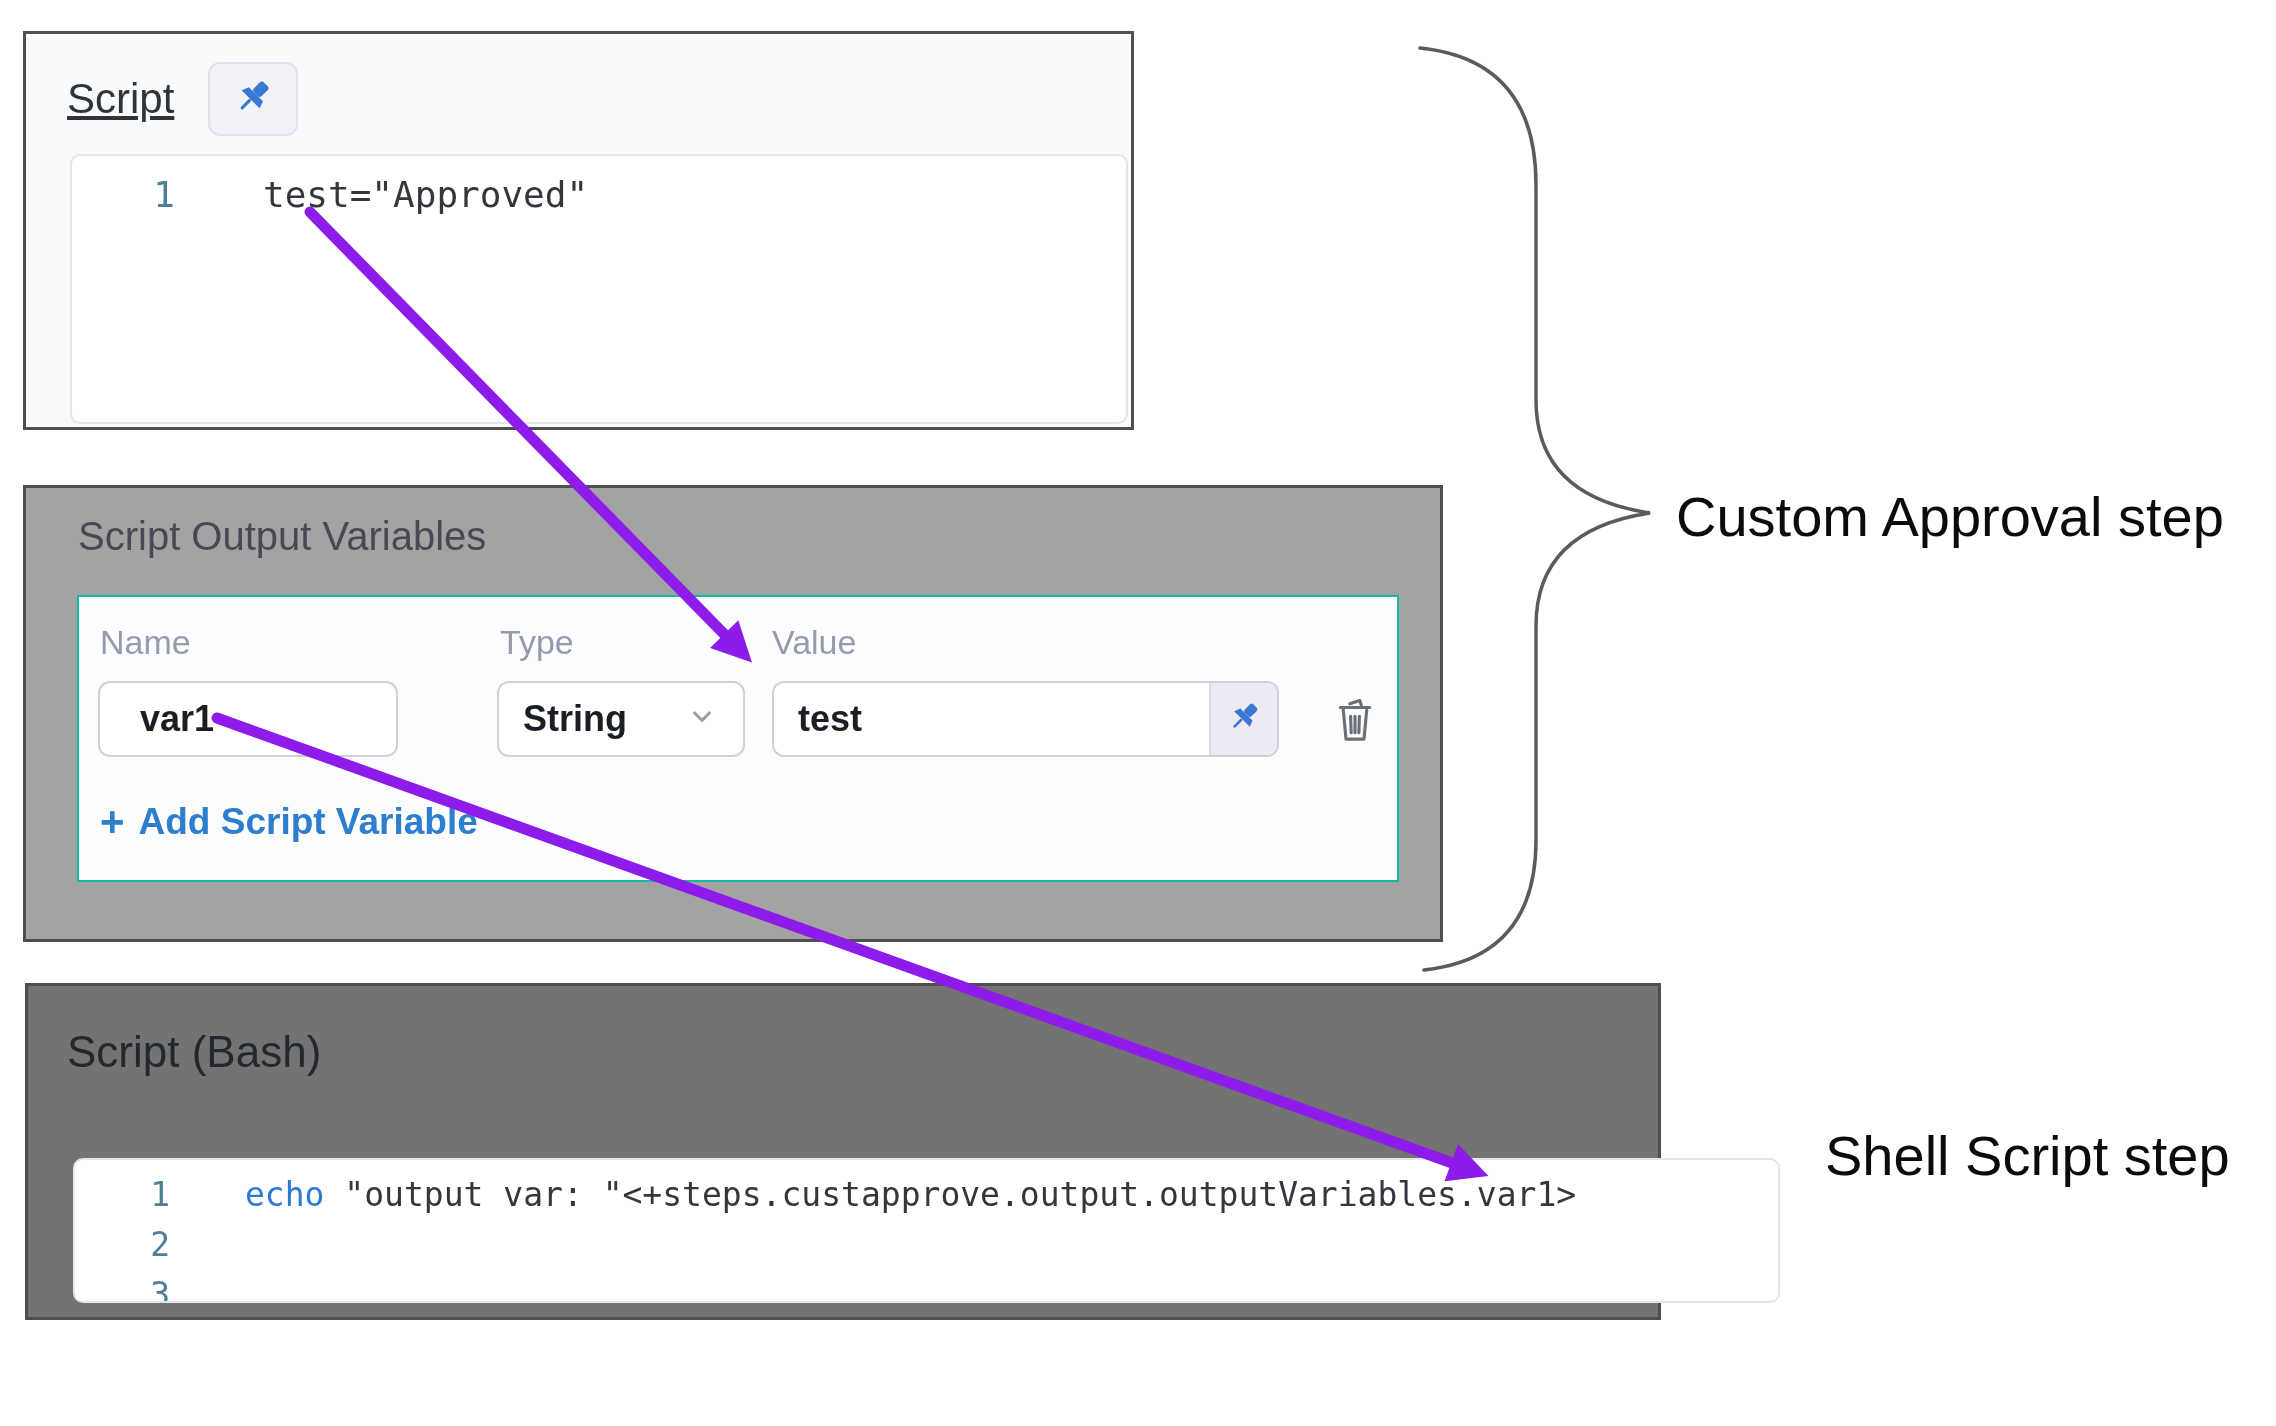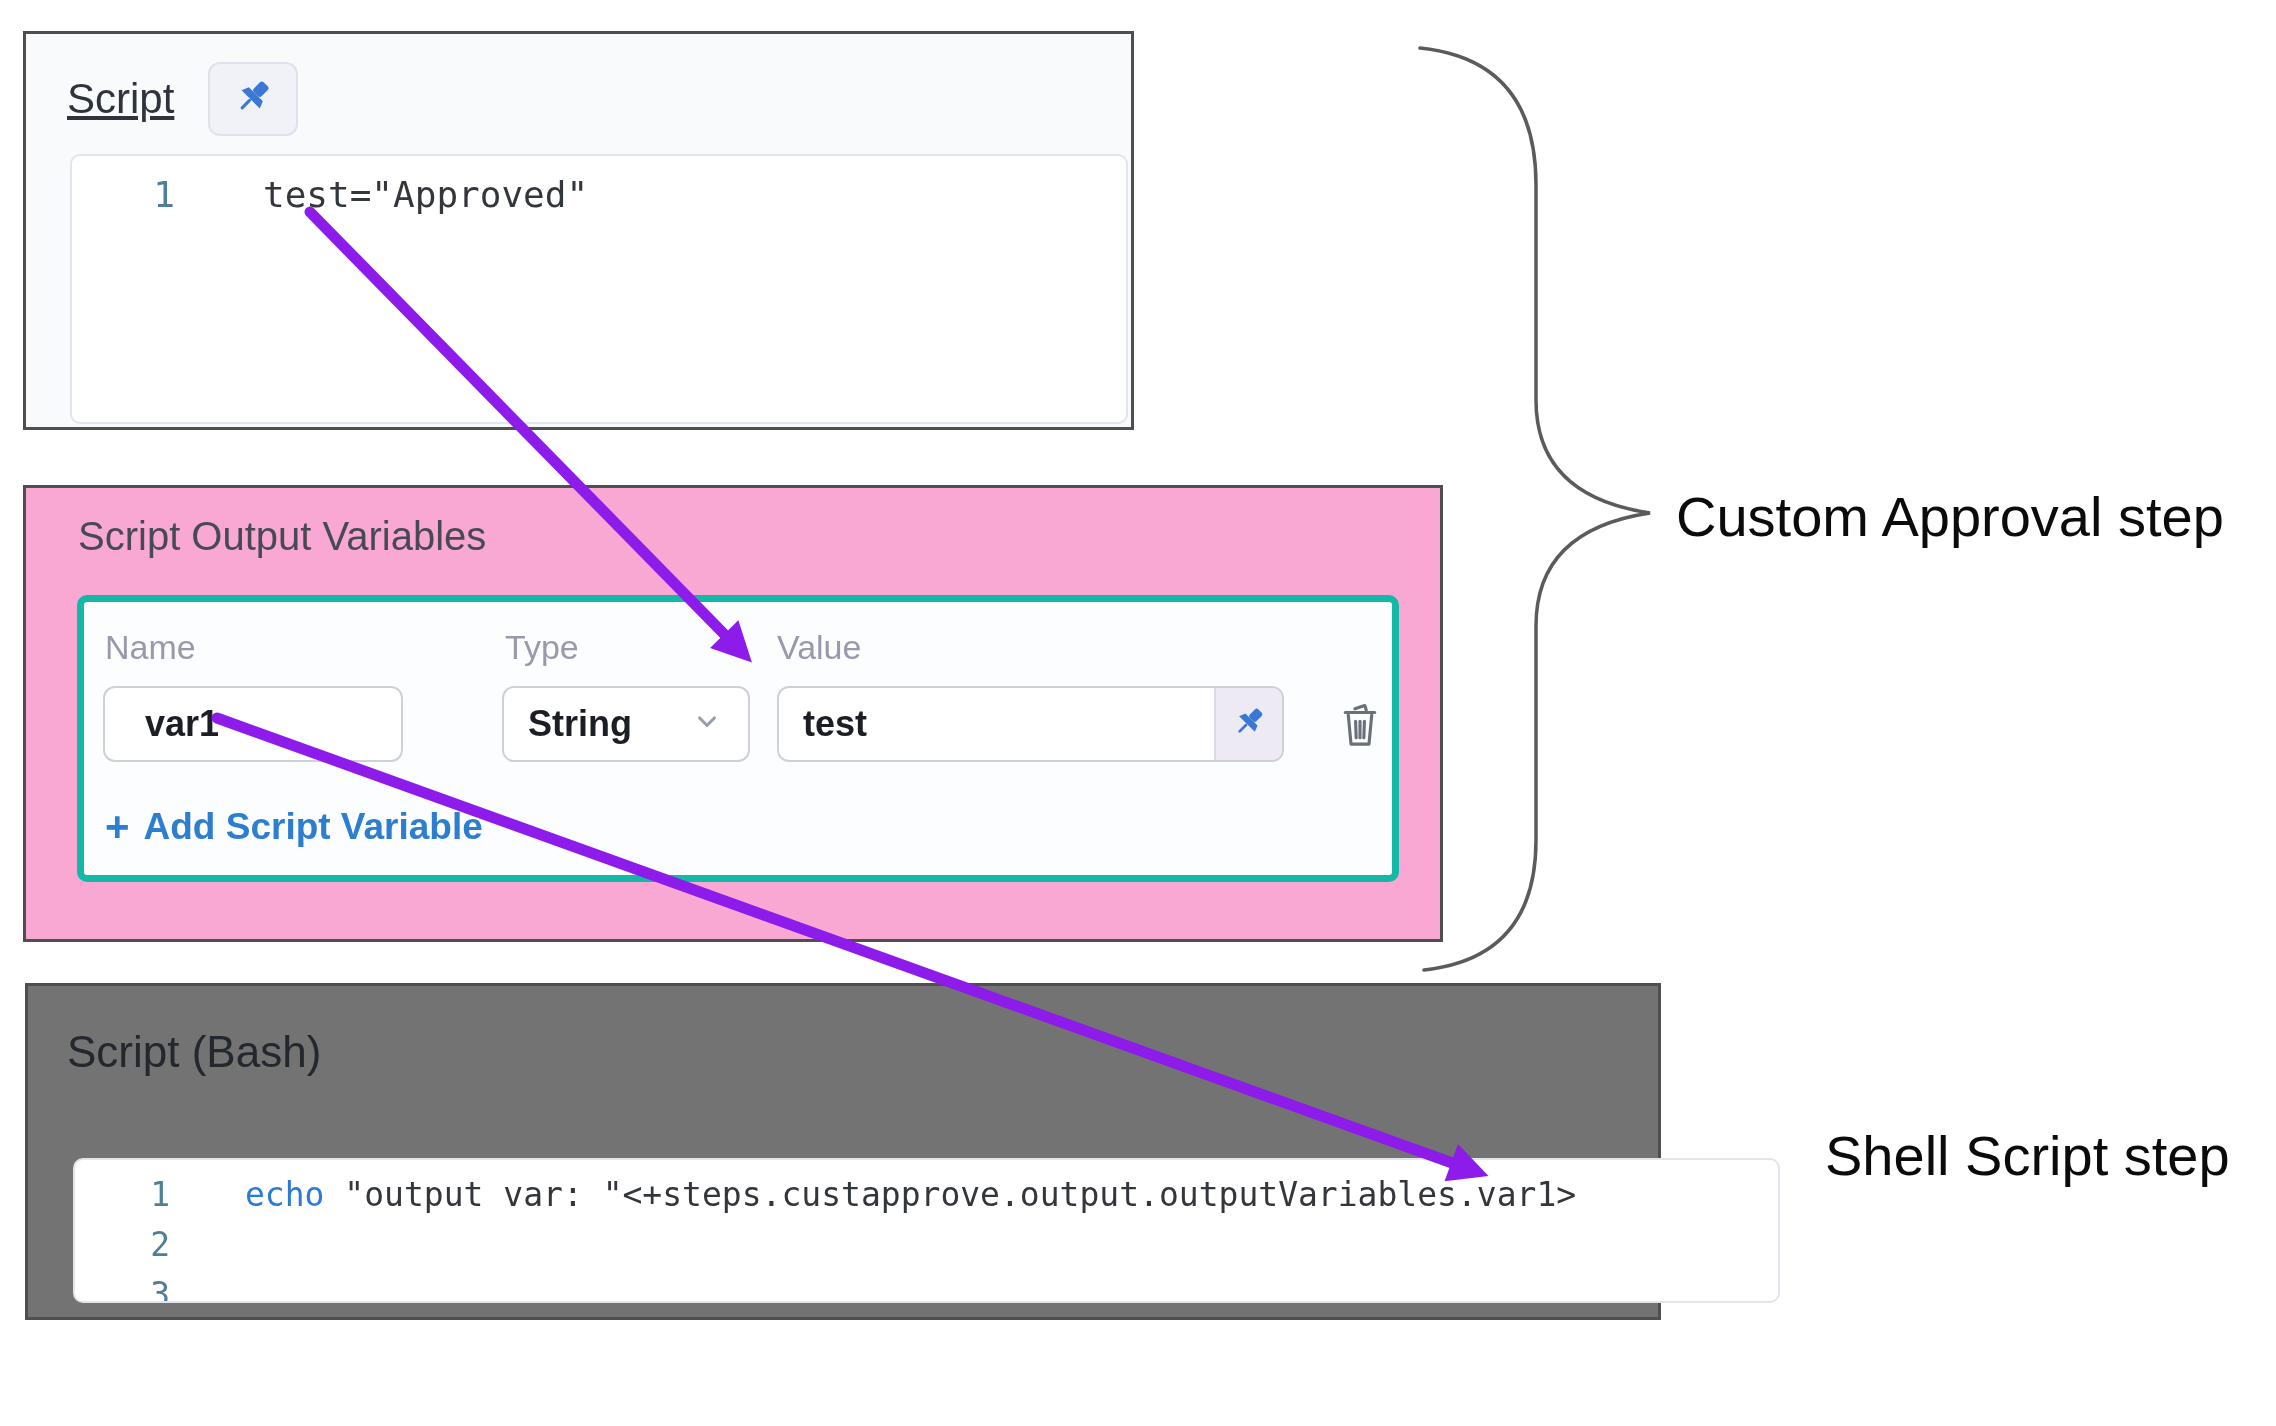--- a/index.html
+++ b/index.html
@@ -1,20 +1,20 @@
 <!DOCTYPE html>
 <html><head>
 <meta charset="utf-8">
 <style>
   html,body{margin:0;padding:0;background:#ffffff;}
   #canvas{position:relative;width:2276px;height:1426px;background:#ffffff;overflow:hidden;
           font-family:"Liberation Sans",sans-serif;}
   .panel{position:absolute;border:3px solid #4f4f4f;box-sizing:border-box;}
   #panel-script{left:23px;top:31px;width:1111px;height:399px;background:#f8fafc;}
-  #panel-vars{left:23px;top:485px;width:1420px;height:457px;background:#f9a8d4;}
+  #panel-vars{left:23px;top:485px;width:1420px;height:457px;background:#a3a3a3;}
   #panel-bash{left:25px;top:983px;width:1636px;height:337px;background:#737373;}
 
   .panel-title{position:absolute;color:#2f343c;font-weight:500;line-height:1;}
   #script-title{left:41px;top:44px;font-size:42px;text-decoration:underline;}
   #vars-title{left:52px;top:28px;font-size:40px;color:#474a55;}
   #bash-title{left:39px;top:44px;font-size:44px;color:#23272e;}
 
   .pin-btn{position:absolute;left:182px;top:28px;width:90px;height:74px;border-radius:12px;
            background:#f1f2f8;border:2px solid #e0e1ec;box-sizing:border-box;
            display:flex;align-items:center;justify-content:center;cursor:pointer;}
@@ -28,21 +28,21 @@
   #bash-code .code-line{line-height:50px;font-size:33px;}
   .gutter{display:inline-block;text-align:right;color:#4d7f97;flex:0 0 auto;}
   #script-code .gutter{width:103px;}
   #bash-code .gutter{width:95px;}
   .code-text{color:#33373c;white-space:pre;}
   #script-code .code-text{margin-left:88px;}
   #bash-code .code-text{margin-left:75px;}
   .kw{color:#2b7bd6;}
 
   .card{position:absolute;left:51px;top:107px;width:1322px;height:287px;background:#fcfdfe;
-        border:7px solid #14b8a6;border-radius:10px;box-sizing:border-box;}
+        border:2px solid #14b8a6;border-radius:0;box-sizing:border-box;}
   .field-label{position:absolute;top:28px;font-size:34px;color:#989aab;line-height:1;}
   #label-name{left:21px;}
   #label-type{left:421px;}
   #label-value{left:693px;}
   .input{position:absolute;top:84px;height:76px;background:#ffffff;border:2px solid #cfd1d9;
          border-radius:12px;box-sizing:border-box;display:flex;align-items:center;
          font-size:36px;font-weight:600;color:#1b1e24;padding-left:24px;cursor:text;}
   #input-name{left:19px;width:300px;padding-left:40px;}
   #select-type{left:418px;width:248px;cursor:pointer;justify-content:space-between;padding-right:26px;}
   #value-group{position:absolute;left:693px;top:84px;width:507px;height:76px;border:2px solid #cfd1d9;

